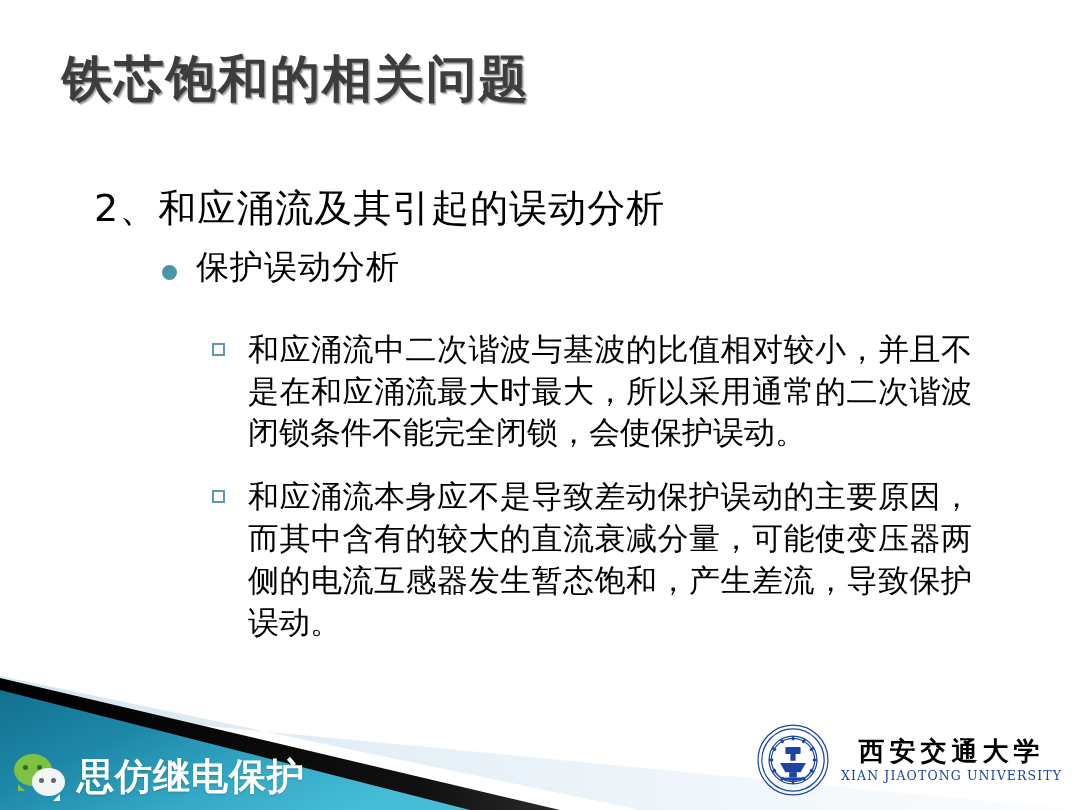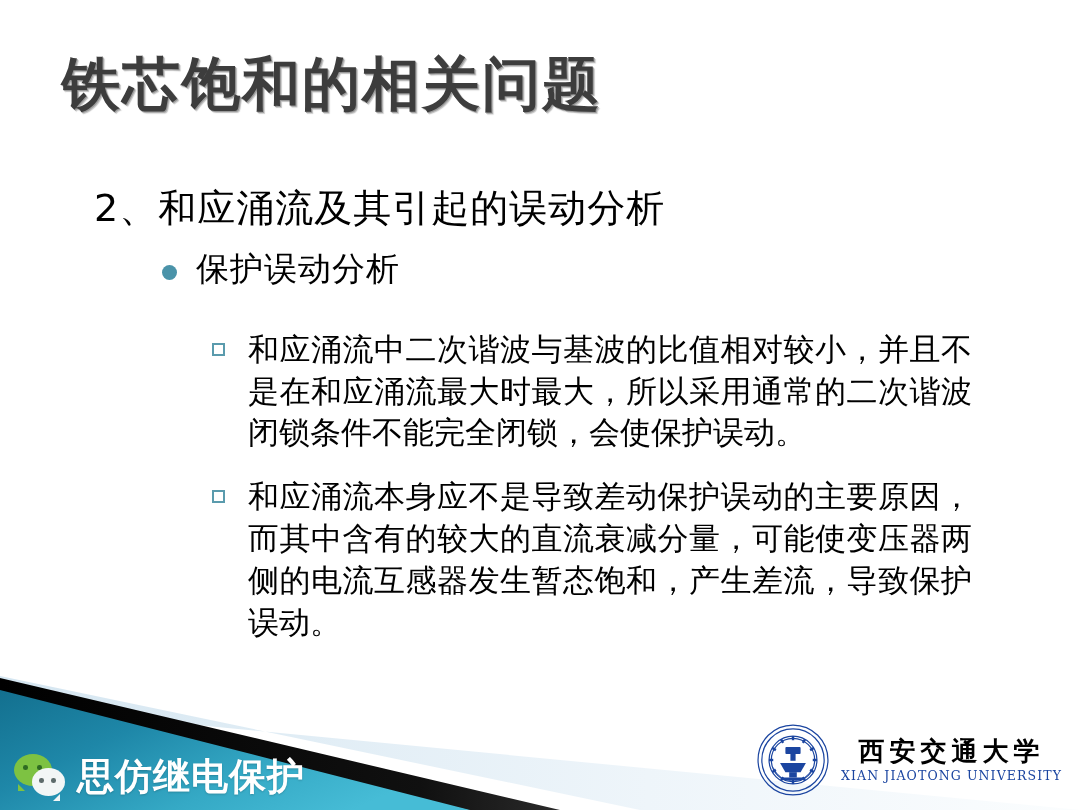--- a/index.html
+++ b/index.html
@@ -14,21 +14,21 @@
     position:relative;
     width:1080px; height:810px;
     background:#ffffff;
     overflow:hidden;
   }
 
   
   .slide-title{
     position:absolute;
     left:62px; top:46px;
-    font-size:58px;
+    font-size:50px;
     font-weight:bold;
     letter-spacing:2px;
     color:#3d3d3d;
     font-family:"DejaVu Sans","Liberation Sans", sans-serif;
     text-shadow:1px 1px 0 #9a9a9a, 2px 2px 1px rgba(120,120,120,.45);
     white-space:nowrap;
   }
 
   
   .body-area{
@@ -47,21 +47,21 @@
     white-space:nowrap;
     line-height:1.25;
   }
 
   .lvl2{
     position:relative;
     margin-left:148px;
     margin-top:16px;
     font-size:33px;
     color:#000000;
-    font-family:Liberation Serif, serif;
+    font-family:Liberation Mono, monospace;
     letter-spacing:1px;
     white-space:nowrap;
     line-height:1.25;
     padding-left:34px;
   }
   .dot-bullet{
     position:absolute;
     left:0; top:16px;
     width:15px; height:15px;
     border-radius:50%;

